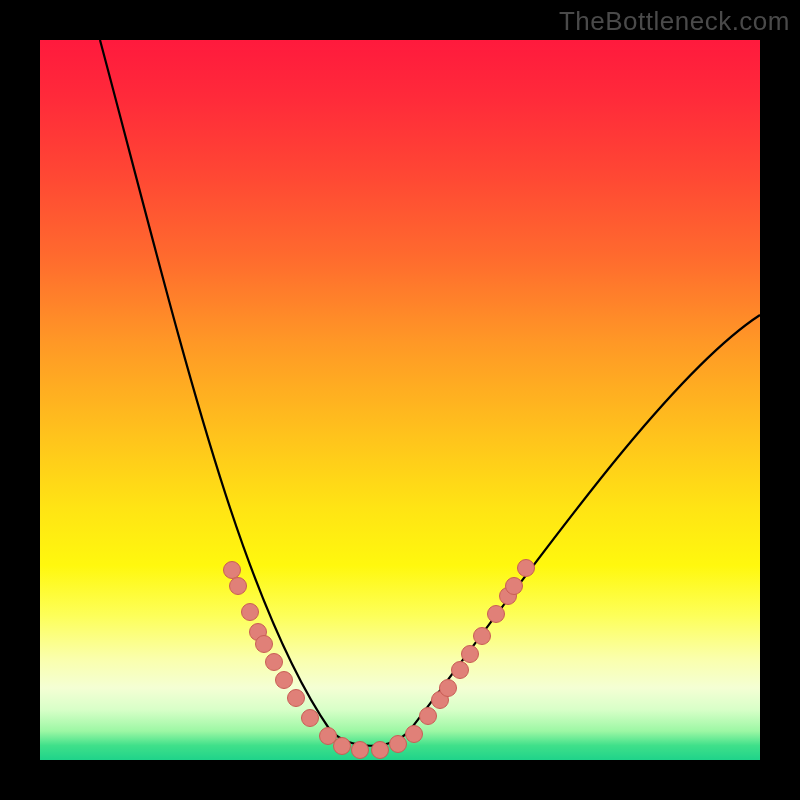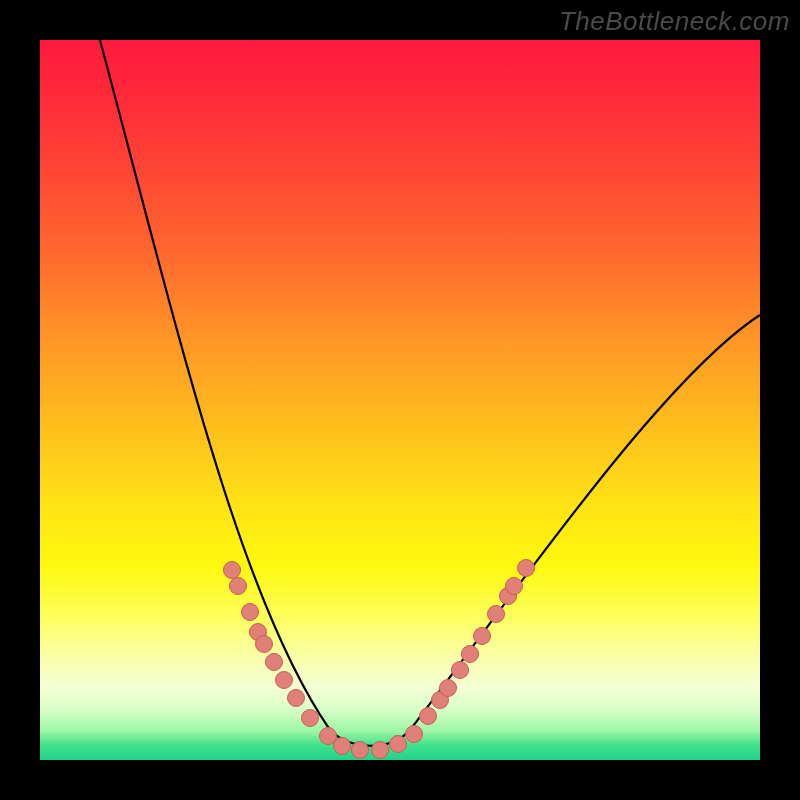--- a/index.html
+++ b/index.html
@@ -9,21 +9,20 @@
     height: 800px;
     overflow: hidden;
     background: #000;
     font-family: Arial, Helvetica, sans-serif;
   }
   .frame {
     position: relative;
     width: 800px;
     height: 800px;
     background: #000;
-    font-style: italic;
   }
   .plot {
     position: absolute;
     left: 40px;
     top: 40px;
     width: 720px;
     height: 720px;
     background: linear-gradient(to bottom,
       #ff1a3d 0%,
       #ff2a3a 8%,

